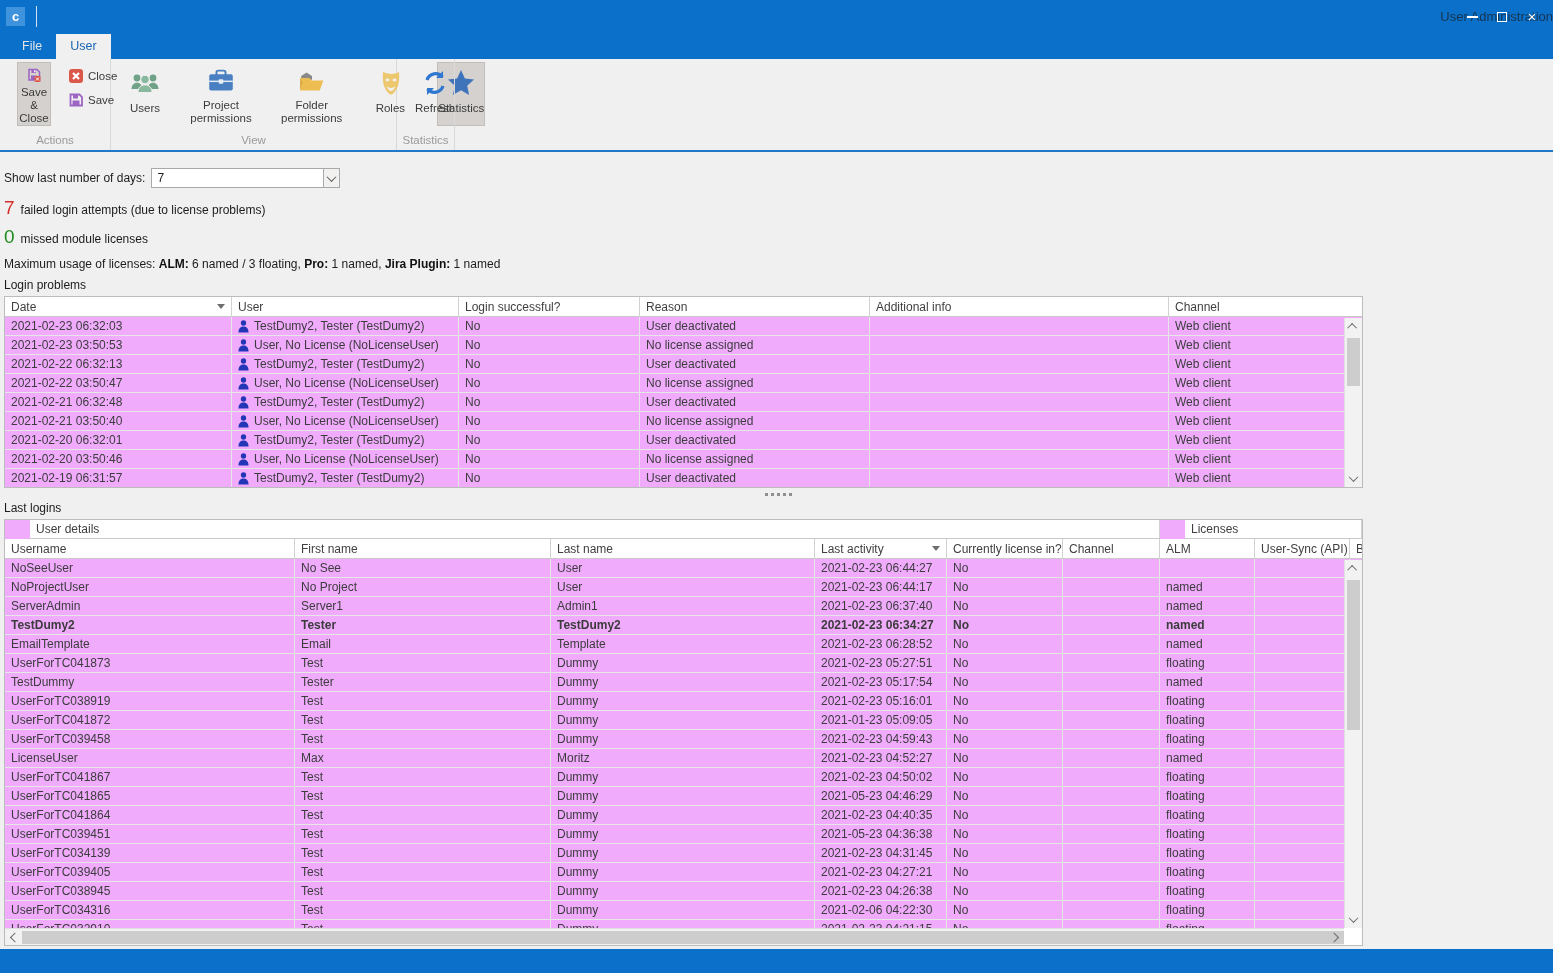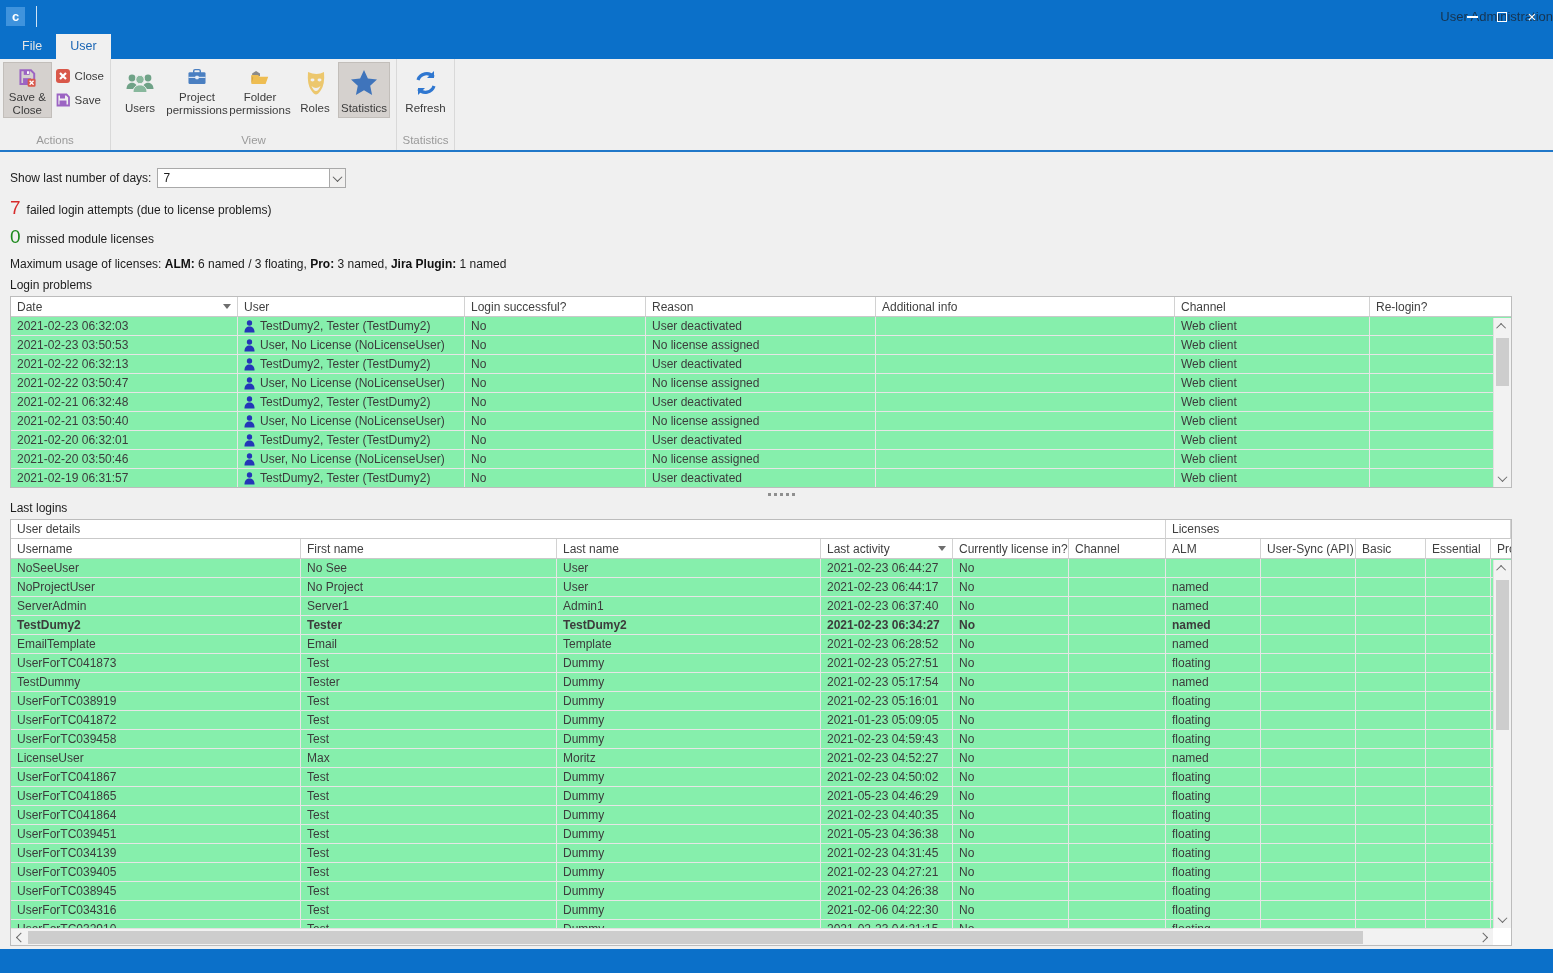--- a/index.html
+++ b/index.html
@@ -24,62 +24,62 @@
   
   .tabrow { position:absolute; top:33px; left:0; width:100%; height:26px; background:#0b70c9; display:flex; align-items:flex-end; padding-left:8px; }
   .tab { padding:5px 14px 6px; color:#e5e5e5; font-size:12.5px; }
   .tab.active { background:#f0f0f0; color:#1b66b5; }
 
   
   .ribbon { position:absolute; top:59px; left:0; width:100%; height:93px; background:#f0f0f0; border-bottom:2px solid #2178c9; display:flex; }
   .rgroup { display:flex; flex-direction:column; border-right:1px solid #d9d9d9; }
   .rgroup-body { flex:1; display:flex; align-items:flex-start; padding:2px 2px 0; }
   .rgroup-label { height:17px; text-align:center; color:#9a9a9a; font-size:11.5px; line-height:15px; }
-  .bigbtn { width:52px; height:56px; margin:1px 1px; display:flex; flex-direction:column; align-items:center; padding-top:4px; border:1px solid transparent; }
+  .bigbtn { width:52px; height:64px; margin:1px 15px; display:flex; flex-direction:column; align-items:center; padding-top:4px; border:1px solid transparent; }
   .bigbtn .blabel { margin-top:3px; text-align:center; line-height:13px; font-size:11.5px; color:#3b3b3b; }
   .bigbtn.selected { background:#d5d1ce; border-color:#c2beba; }
   .smallcol { display:flex; flex-direction:column; justify-content:flex-start; padding-top:6px; gap:6px; }
   .smallbtn { display:flex; align-items:center; gap:4px; padding:1px 4px 1px 2px; font-size:11.5px; color:#3b3b3b; }
   .ricon32 { width:32px; height:32px; display:block; }
   .ricon16 { width:16px; height:16px; display:block; }
 
   
-  .content { position:absolute; top:154px; left:0; right:0; bottom:24px; padding-left:10px; overflow:hidden; }
+  .content { position:absolute; top:154px; left:0; right:0; bottom:24px; padding-left:4px; overflow:hidden; }
   .filter-row { margin-top:14px; height:20px; display:flex; align-items:center; }
   .filter-label { color:#1c1c1c; margin-right:6px; }
   .combo { display:flex; height:20px; }
   .combo-value { width:172px; background:#fff; border:1px solid #a9a9a9; border-right:none; padding:2px 5px; color:#1c1c1c; }
   .combo-btn { width:17px; background:#f2f1f0; border:1px solid #a9a9a9; display:flex; align-items:center; justify-content:center; }
   .chev { width:7px; height:7px; border-left:1.5px solid #5a5a5a; border-bottom:1.5px solid #5a5a5a; transform:rotate(-45deg) translate(1px,-1px); }
 
   .stat-line { display:flex; align-items:baseline; gap:6px; color:#1c1c1c; }
   .stat-line.first { margin-top:9px; }
   .stat-line.second { margin-top:7px; }
   .big-red { color:#d62b2b; font-size:19px; }
   .big-green { color:#1d8a1d; font-size:19px; }
   .usage-line { margin-top:9px; color:#1c1c1c; }
   .usage-line b { color:#111; }
   .section-title { margin-top:7px; margin-bottom:4px; color:#1c1c1c; }
 
   
-  .grid-wrap { position:relative; width:1502px; background:#86efac; border:1px solid #bcbcbc; overflow:hidden; }
+  .grid-wrap { position:relative; width:1359px; background:#f0abfc; border:1px solid #bcbcbc; overflow:hidden; }
   .grow { display:grid; }
   .gcell { height:19px; line-height:18px; padding:0 6px; border-right:1px solid #e6e6e6; border-bottom:1px solid #e6e6e6;
     white-space:nowrap; overflow:hidden; display:flex; align-items:center; color:#3c3c3c; }
   .ghead .gcell { border-right:1px solid #d2d2d2; border-bottom:1px solid #c9c9c9; height:20px; color:#3f3f3f; background:#fff; }
   .sort-down { width:0; height:0; border-left:4px solid transparent; border-right:4px solid transparent; border-top:5px solid #6e6e6e; margin-left:auto; }
   .bold { font-weight:bold; }
   .user-cell svg { margin-right:5px; flex:0 0 auto; }
 
   .lp-wrap { height:192px; }
   .lp-wrap .grow { grid-template-columns:227px 227px 181px 230px 299px 195px 156px 1fr; }
   .ll-wrap { height:427px; margin-top:2px; }
   .ll-wrap .grow { grid-template-columns:290px 256px 264px 132px 116px 97px 95px 95px 70px 65px 35px 1fr; }
   .ll-group { display:grid; grid-template-columns:1155px 1fr; }
-  .ll-group .gcell { height:19px; }
+  .ll-group .gcell { height:19px;margin-left:25px; }
 
   
   .vscroll { position:absolute; right:0; width:18px; background:#f2f2f2; border-left:1px solid #e0e0e0; }
   .lp-vscroll { top:21px; bottom:0; }
   .ll-vscroll { top:40px; bottom:17px; }
   .sb-btn { height:17px; display:flex; align-items:center; justify-content:center; }
   .sb-thumb { position:absolute; left:2px; right:2px; background:#cdcdcd; }
   .chev-up { width:7px; height:7px; border-left:1.5px solid #6b6b6b; border-top:1.5px solid #6b6b6b; transform:rotate(45deg) translate(0,2px); }
   .chev-down { width:7px; height:7px; border-right:1.5px solid #6b6b6b; border-bottom:1.5px solid #6b6b6b; transform:rotate(45deg) translate(-1px,-1px); }
   .chev-left { width:7px; height:7px; border-left:1.5px solid #6b6b6b; border-bottom:1.5px solid #6b6b6b; transform:rotate(45deg) translate(1px,-1px); }
@@ -243,21 +243,21 @@
   <div class="stat-line second">
     <span class="big-green">0</span>
     <span>missed module licenses</span>
   </div>
 
   <div class="usage-line">
     <span>Maximum usage of licenses:</span>
     <b>ALM:</b>
     <span>6 named / 3 floating,</span>
     <b>Pro:</b>
-    <span>3 named,</span>
+    <span>1 named,</span>
     <b>Jira Plugin:</b>
     <span>1 named</span>
   </div>
 
   <div class="section-title">Login problems</div>
 
   <div class="grid-wrap lp-wrap">
     <div class="grow ghead">
       <div class="gcell">
           <span>Date</span>

